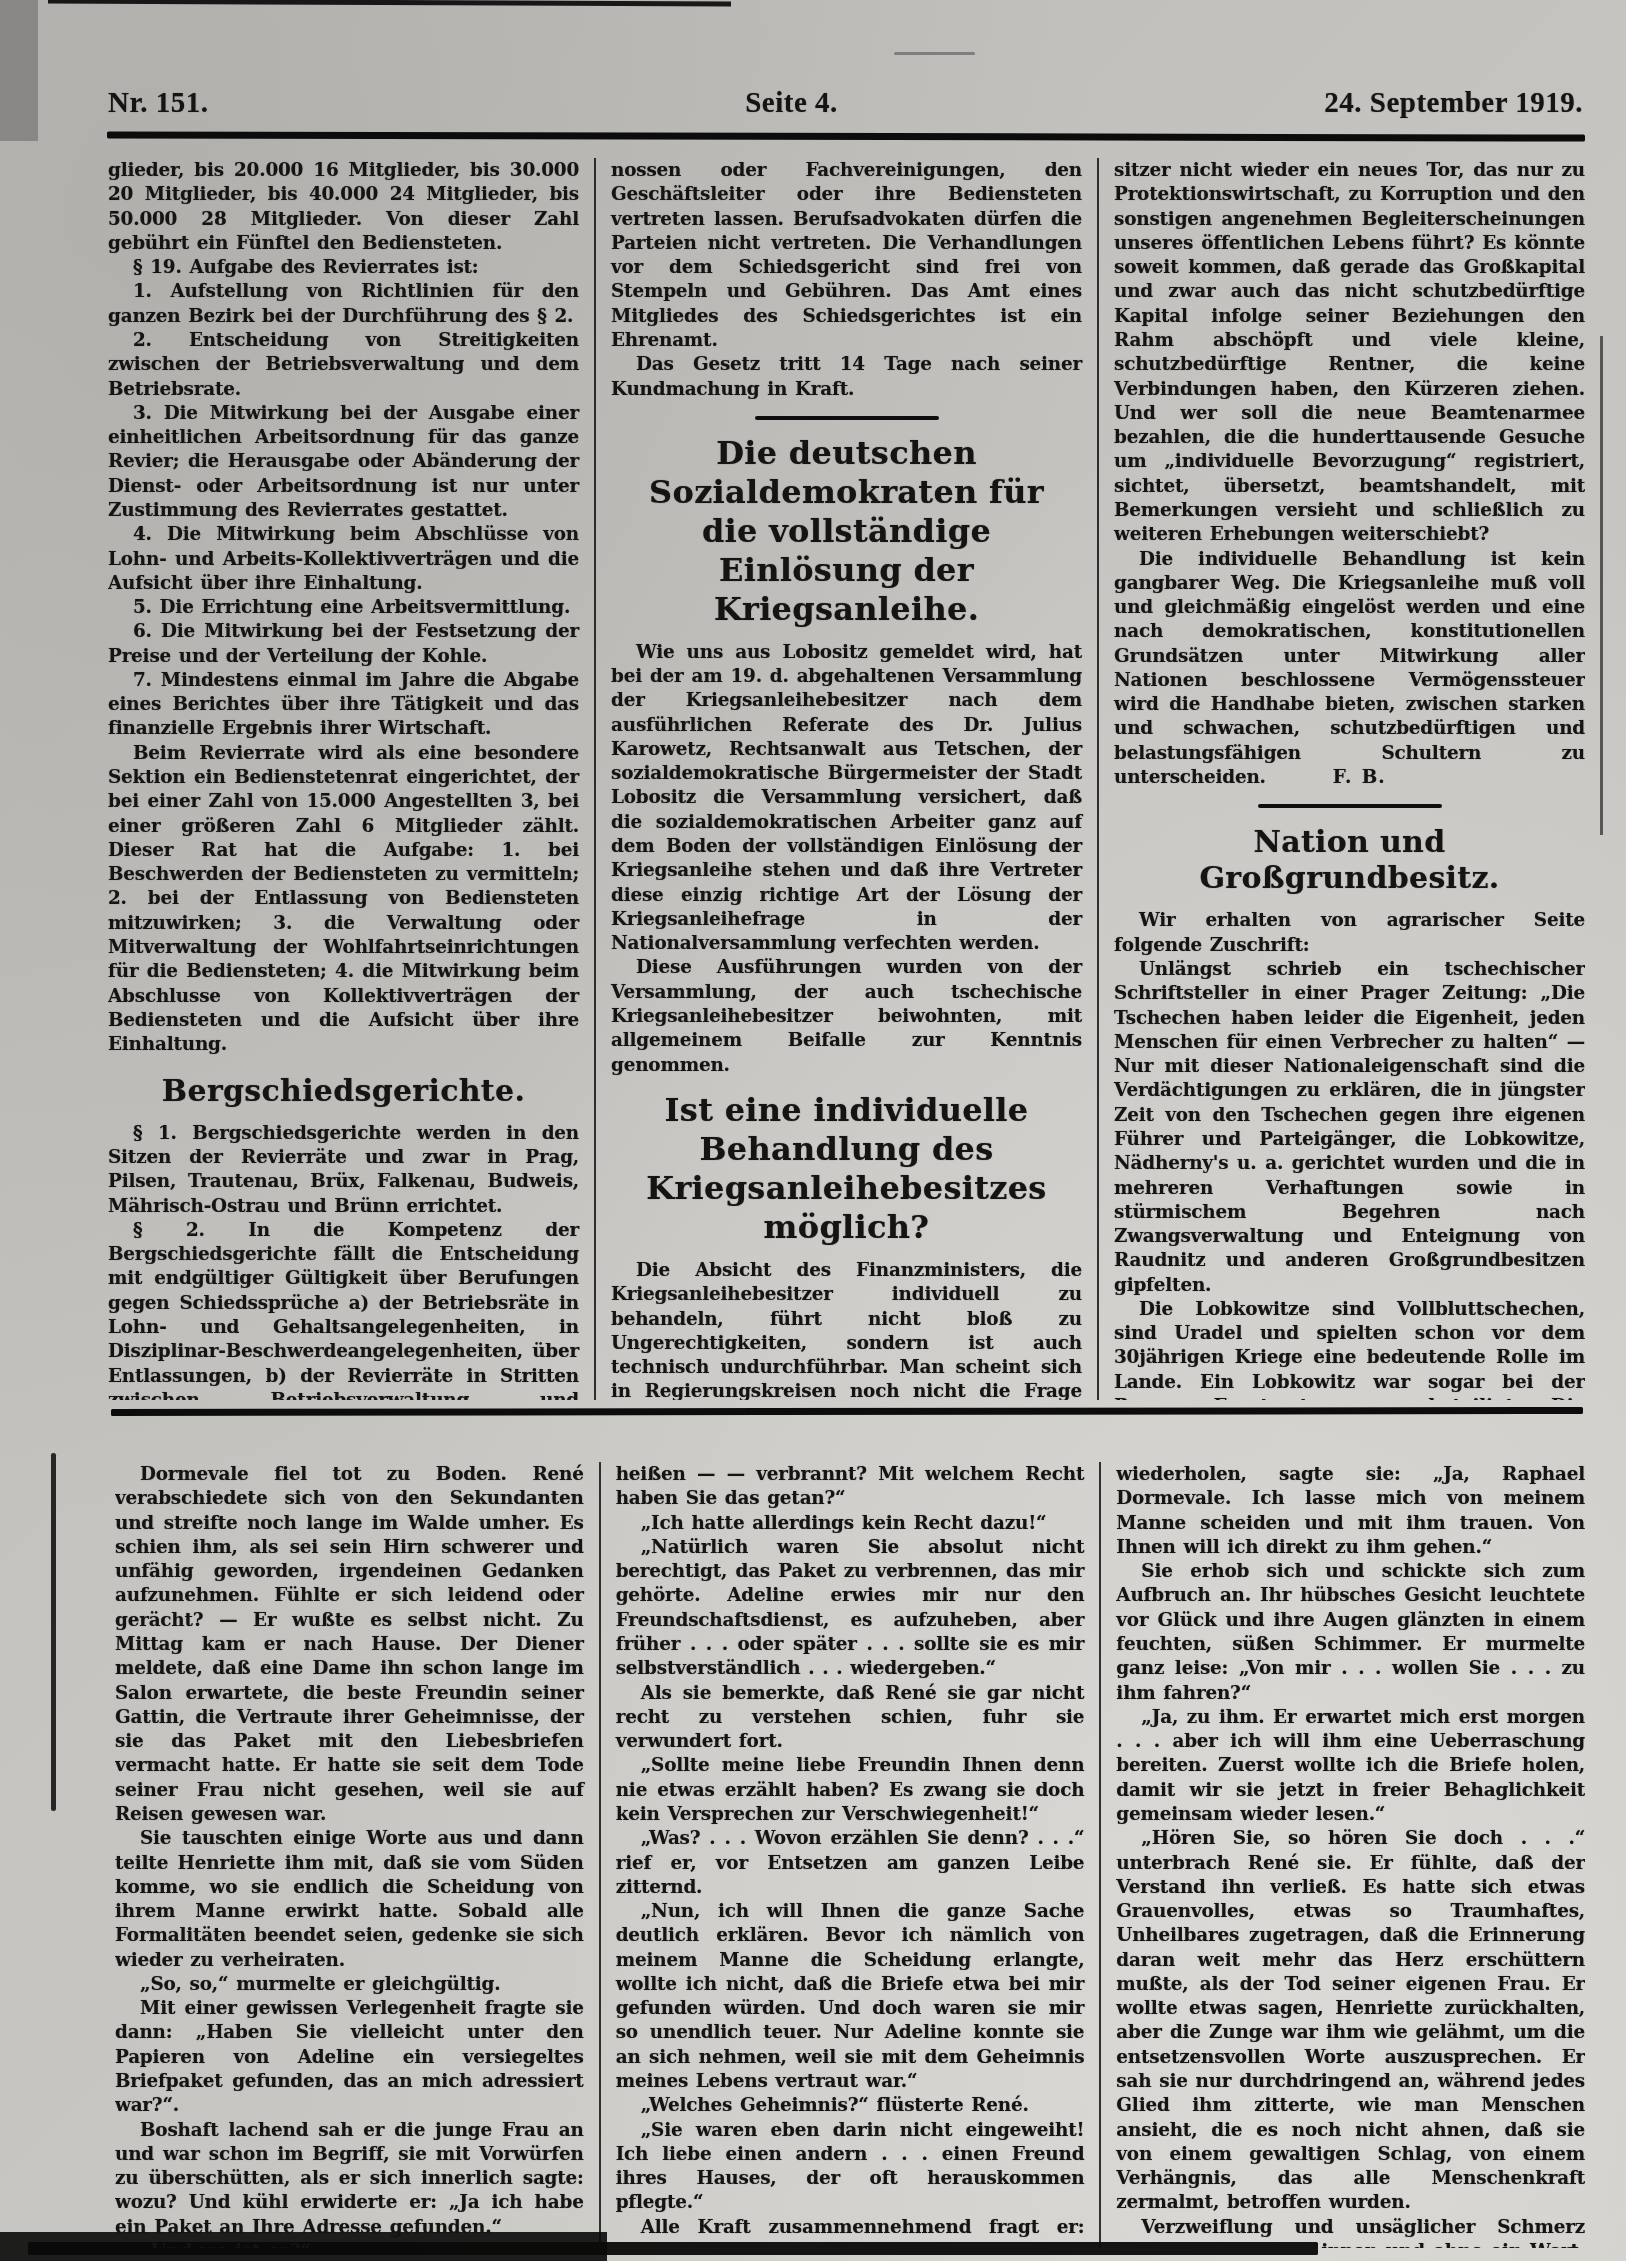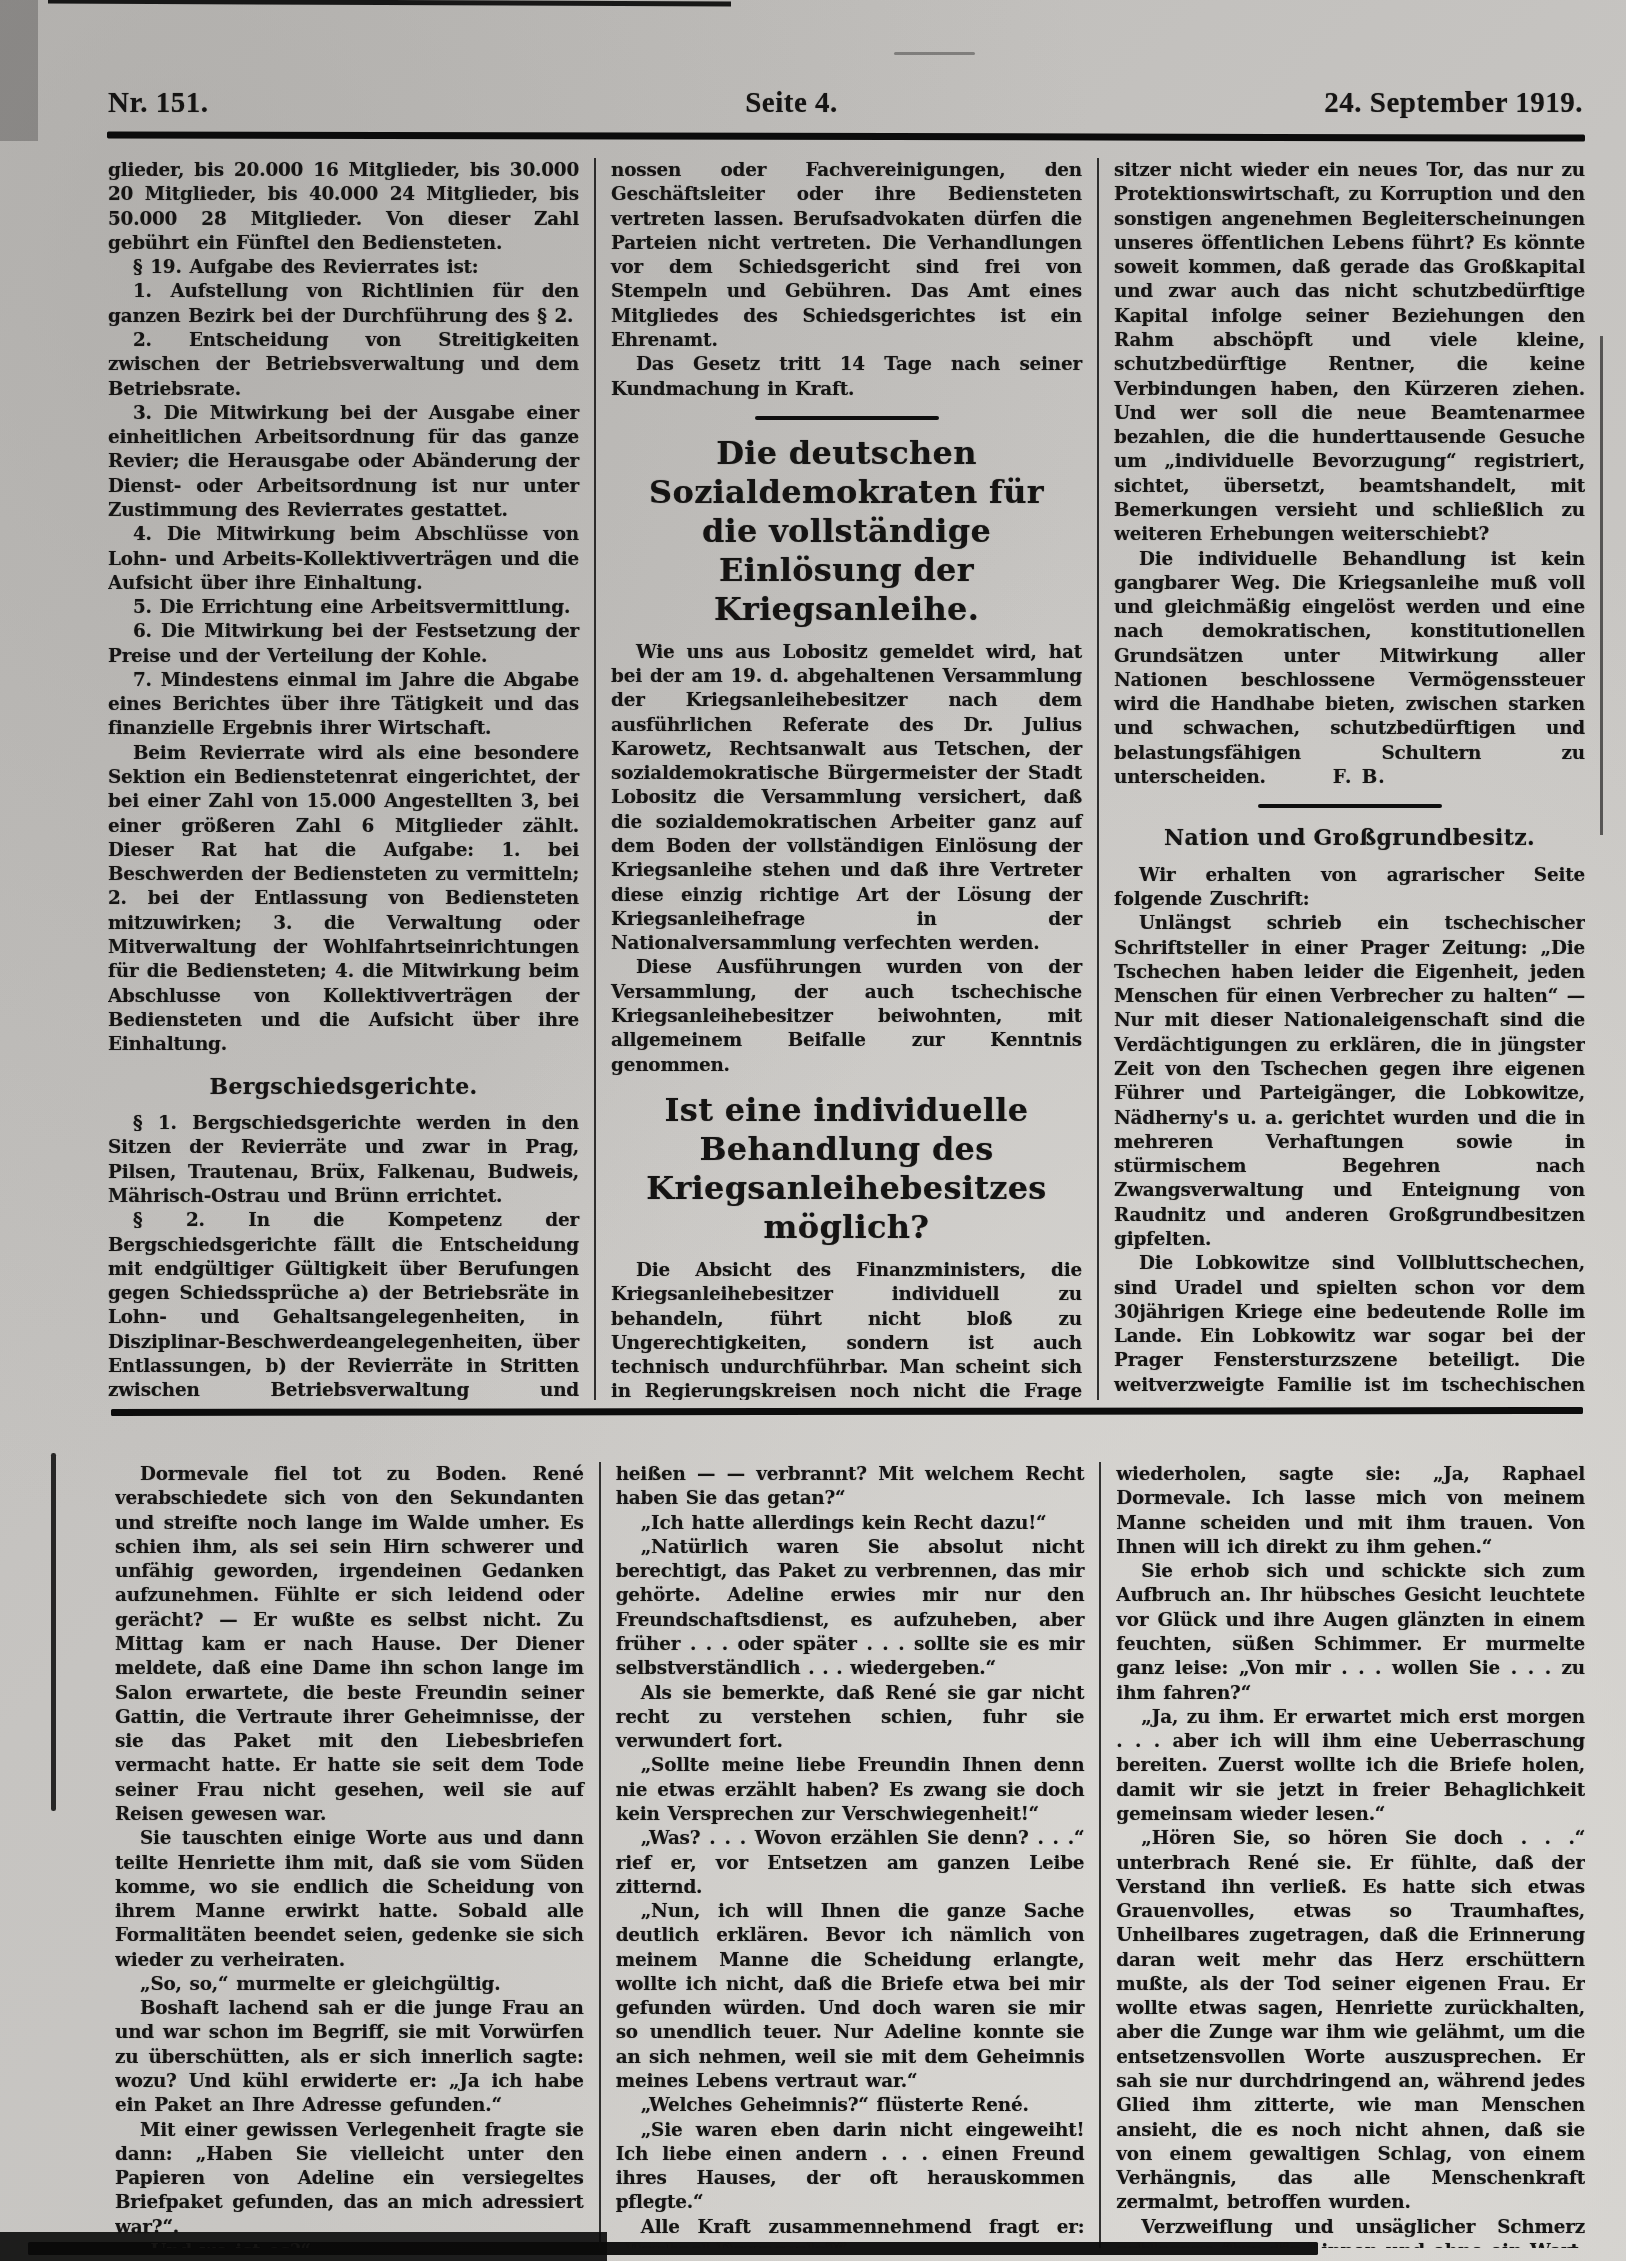--- a/index.html
+++ b/index.html
@@ -50,21 +50,21 @@
     text-shadow:0 0 1.1px rgba(18,18,18,.4);
   }
   .para.noindent{text-indent:0;}
   .sign{display:block;text-align:center;margin-top:-1.32em;padding-right:5.4px;letter-spacing:1.1px;}
   .heading{
     text-align:center;font-weight:700;
     text-shadow:0 0 1.1px rgba(10,10,10,.5);
     letter-spacing:0.3px;
   }
   .heading.h1{font-size:32px;line-height:1.22;margin:14px 5.4px 11px;}
-  .heading.h2{font-size:22px;line-height:1.2;margin:16.3px 5.4px 12px;}
+  .heading.h2{font-size:30px;line-height:1.2;margin:16.3px 5.4px 12px;}
   .sep{
     width:184px;height:3.8px;background:#0e0e0e;border-radius:2.2px;
     margin:15px auto 13px;
   }
   
   .artifact{position:absolute;background:#0a0a0a;}
   .art-top{left:48px;top:0;width:683px;height:5.4px;transform:rotate(.25deg);opacity:.92;}
   .art-top2{left:894px;top:52px;width:81px;height:3.3px;opacity:.35;border-radius:2.2px;}
   .art-left{left:51px;top:1453px;width:4.9px;height:358px;opacity:.85;border-radius:2.2px;}
   .art-right{left:1600px;top:336px;width:2.7px;height:499px;opacity:.6;}
@@ -129,22 +129,22 @@
       </div>
     </div>
 
   <div class="rule rule-mid"></div>
 
   <div class="cols cols-bottom" id="cols-bottom">
       <div class="col">
         <p class="para">Dormevale fiel tot zu Boden. René verabschiedete sich von den Sekundanten und streifte noch lange im Walde umher. Es schien ihm, als sei sein Hirn schwerer und unfähig geworden, irgendeinen Gedanken aufzunehmen. Fühlte er sich leidend oder gerächt? — Er wußte es selbst nicht. Zu Mittag kam er nach Hause. Der Diener meldete, daß eine Dame ihn schon lange im Salon erwartete, die beste Freundin seiner Gattin, die Vertraute ihrer Geheimnisse, der sie das Paket mit den Liebesbriefen vermacht hatte. Er hatte sie seit dem Tode seiner Frau nicht gesehen, weil sie auf Reisen gewesen war.</p>
         <p class="para">Sie tauschten einige Worte aus und dann teilte Henriette ihm mit, daß sie vom Süden komme, wo sie endlich die Scheidung von ihrem Manne erwirkt hatte. Sobald alle Formalitäten beendet seien, gedenke sie sich wieder zu verheiraten.</p>
         <p class="para">„So, so,“ murmelte er gleichgültig.</p>
+        <p class="para">Mit einer gewissen Verlegenheit fragte sie dann: „Haben Sie vielleicht unter den Papieren von Adeline ein versiegeltes Briefpaket gefunden, das an mich adressiert war?“.</p>
         <p class="para">Boshaft lachend sah er die junge Frau an und war schon im Begriff, sie mit Vorwürfen zu überschütten, als er sich innerlich sagte: wozu? Und kühl erwiderte er: „Ja ich habe ein Paket an Ihre Adresse gefunden.“</p>
-        <p class="para">Mit einer gewissen Verlegenheit fragte sie dann: „Haben Sie vielleicht unter den Papieren von Adeline ein versiegeltes Briefpaket gefunden, das an mich adressiert war?“.</p>
         <p class="para">„Und wo ist es?“</p>
       </div>
       <div class="col">
         <p class="para noindent">heißen — — verbrannt? Mit welchem Recht haben Sie das getan?“</p>
         <p class="para">„Ich hatte allerdings kein Recht dazu!“</p>
         <p class="para">„Natürlich waren Sie absolut nicht berechtigt, das Paket zu verbrennen, das mir gehörte. Adeline erwies mir nur den Freundschaftsdienst, es aufzuheben, aber früher . . . oder später . . . sollte sie es mir selbstverständlich . . . wiedergeben.“</p>
         <p class="para">Als sie bemerkte, daß René sie gar nicht recht zu verstehen schien, fuhr sie verwundert fort.</p>
         <p class="para">„Sollte meine liebe Freundin Ihnen denn nie etwas erzählt haben? Es zwang sie doch kein Versprechen zur Verschwiegenheit!“</p>
         <p class="para">„Was? . . . Wovon erzählen Sie denn? . . .“ rief er, vor Entsetzen am ganzen Leibe zitternd.</p>
         <p class="para">„Nun, ich will Ihnen die ganze Sache deutlich erklären. Bevor ich nämlich von meinem Manne die Scheidung erlangte, wollte ich nicht, daß die Briefe etwa bei mir gefunden würden. Und doch waren sie mir so unendlich teuer. Nur Adeline konnte sie an sich nehmen, weil sie mit dem Geheimnis meines Lebens vertraut war.“</p>

